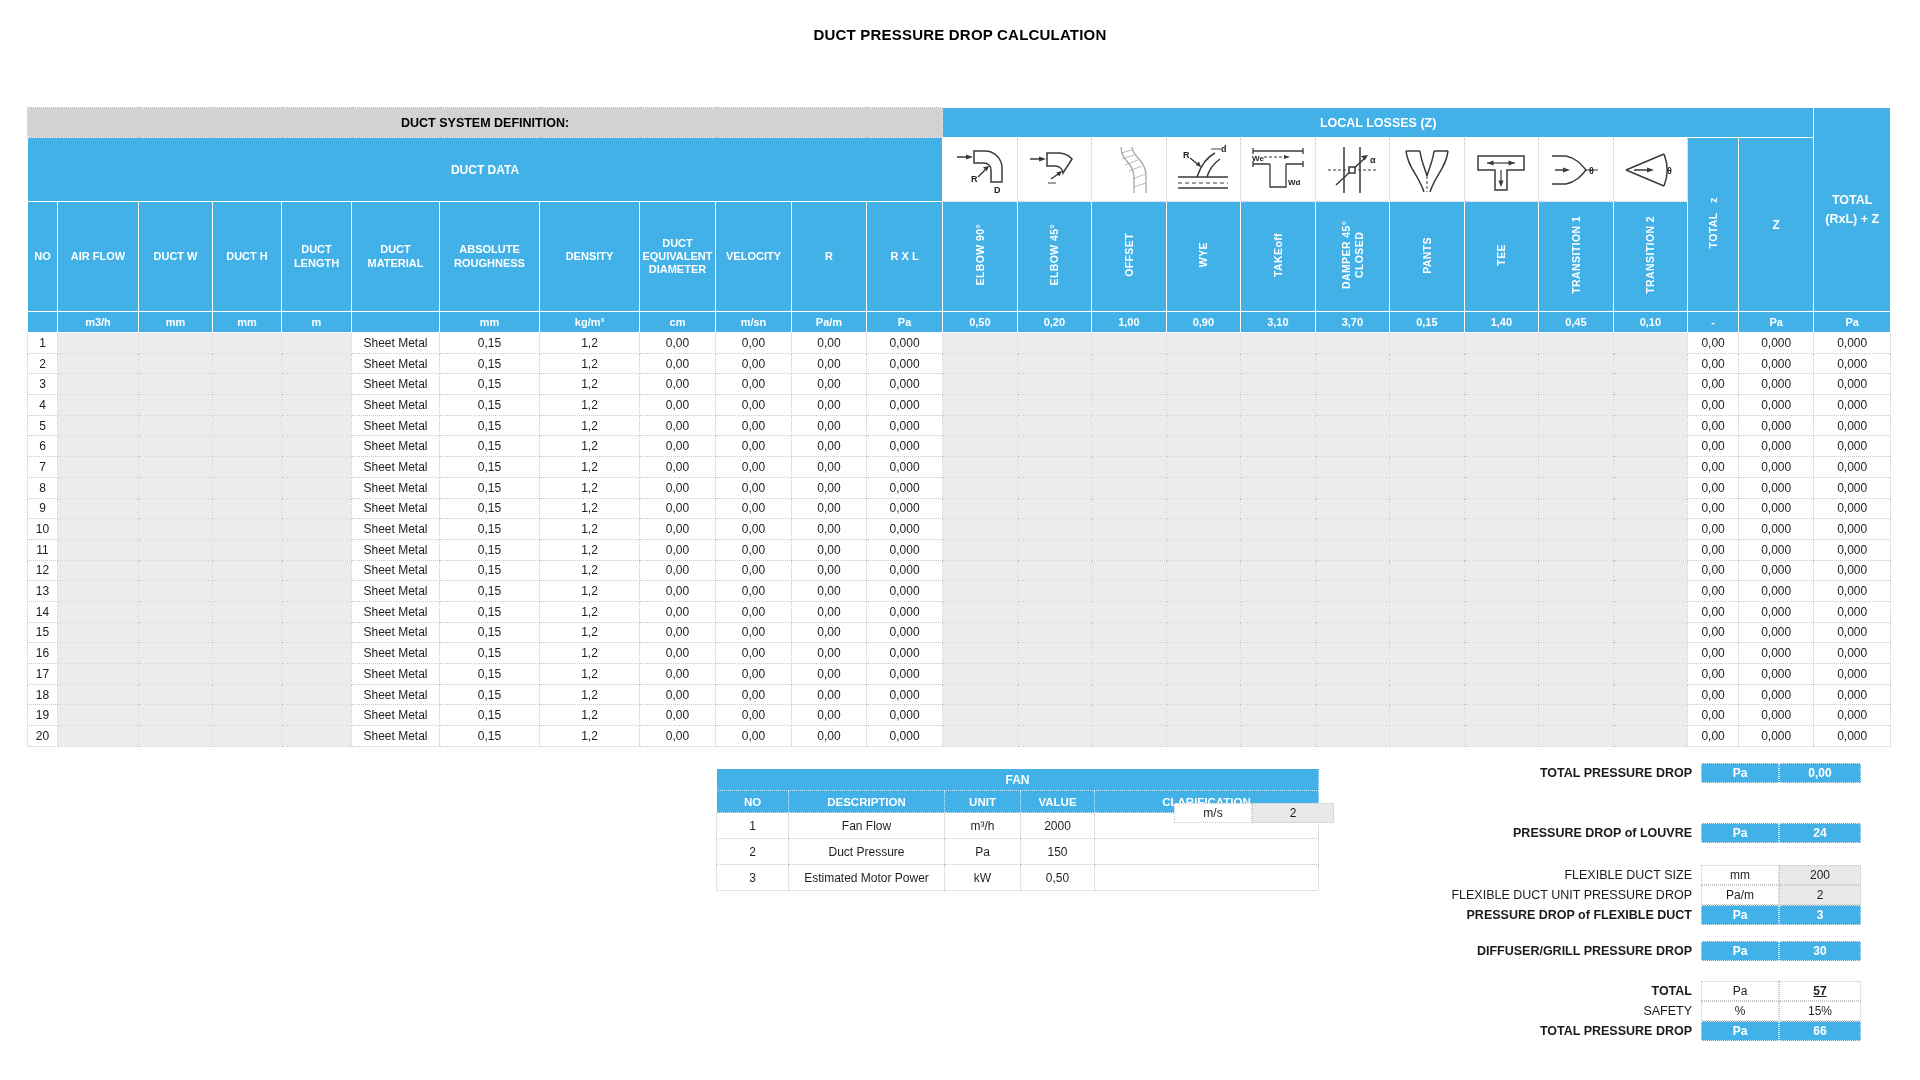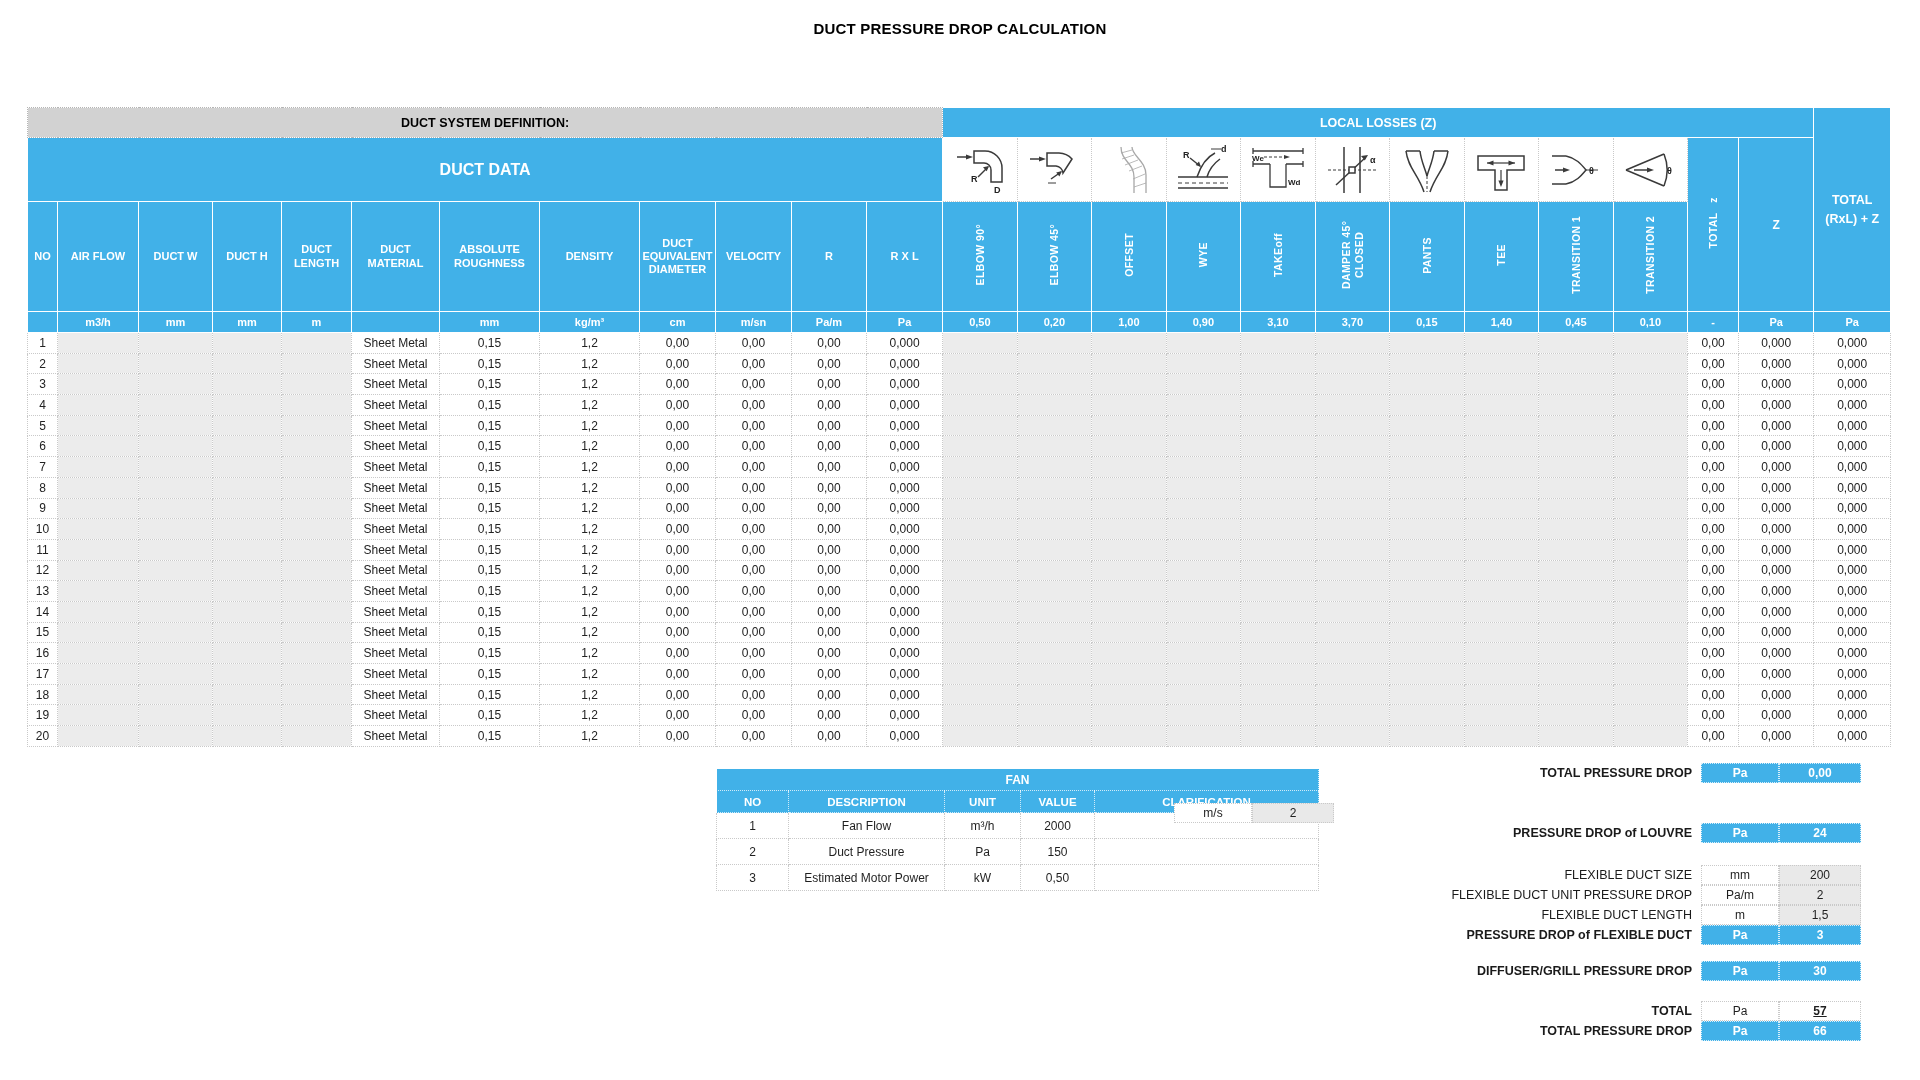--- a/index.html
+++ b/index.html
@@ -1,20 +1,20 @@
 <!DOCTYPE html>
 <html><head>
 <meta charset="utf-8">
 <style>
   * { margin:0; padding:0; box-sizing:border-box; }
   html,body { width:1920px; height:1080px; background:#fff; overflow:hidden;
               font-family:"Liberation Sans", sans-serif; color:#1f1f1f; }
   .page { position:relative; width:1920px; height:1080px; }
 
-  .title { position:absolute; top:20px; left:0; width:1920px; text-align:center;
+  .title { position:absolute; top:26px; left:0; width:1920px; text-align:center;
            font-size:15px; font-weight:bold; letter-spacing:.2px; color:#000; }
 
   
   table { border-collapse:collapse; table-layout:fixed; }
   .main { position:absolute; left:27px; top:107px; width:1863px; }
   .main th, .main td { border:1px dotted #c9c9c9; text-align:center; vertical-align:middle;
                        overflow:hidden; padding:0; }
   .blue  { background:#41B1E8; color:#fff; font-weight:bold; border:1px dotted rgba(255,255,255,.75) !important; }
   .gray-band { background:#D2D2D2; color:#000; font-weight:bold; text-align:left;
                font-size:13px; padding-left:6px; border:1px dotted #b5b5b5 !important;margin-left:40px; }
@@ -89,21 +89,21 @@
     <thead>
       <tr class="band-row" style="height:30px">
         <th colspan="12" class="gray-band">DUCT SYSTEM DEFINITION:</th>
         <th colspan="12" class="blue">LOCAL LOSSES (Z)</th>
         <th rowspan="3" class="blue total-head">
           <div>TOTAL</div>
           <div>(RxL) + Z</div>
         </th>
       </tr>
       <tr style="height:64px">
-        <th colspan="12" class="blue" style="font-size:16px">DUCT DATA</th>
+        <th colspan="12" class="blue" style="font-size:12px">DUCT DATA</th>
         <th class="icon-cell">
           <svg width="56" height="54" viewBox="0 0 56 54" stroke="#3a3a3a" fill="none" stroke-width="1.5">
             <path d="M5 14 H14"></path>
               <path d="M14 11.5 L21 14 L14 16.5 Z" fill="#3a3a3a" stroke="none"></path>
             <path d="M22 8 H33 A17 17 0 0 1 50 25 V39 H39 V27 A7 7 0 0 0 32 20 H22 Z"></path>
             <path d="M26 34 L36 24"></path>
               <path d="M37 23 l-6 1.2 3.7 4.1 Z" fill="#3a3a3a" stroke="none"></path>
             <text x="19" y="39" font-size="9" fill="#222" stroke="none">R</text>
             <text x="42" y="50" font-size="9" font-weight="bold" fill="#222" stroke="none">D</text>
           </svg>
@@ -864,42 +864,42 @@
       <div class="srow">
         <div class="lbl">FLEXIBLE DUCT SIZE</div>
         <div class="unit">mm</div>
         <div class="val inputv">200</div>
       </div>
       <div class="srow">
         <div class="lbl">FLEXIBLE DUCT UNIT PRESSURE DROP</div>
         <div class="unit">Pa/m</div>
         <div class="val inputv">2</div>
       </div>
-      <div class="srow">
-        <div class="lbl">FLEXIBLE DUCT LENGTH</div>
-        <div class="unit">m</div>
-        <div class="val inputv">1,5</div>
-      </div>
       <div class="srow hl">
         <div class="lbl b">PRESSURE DROP of FLEXIBLE DUCT</div>
         <div class="unit">Pa</div>
         <div class="val">3</div>
       </div>
       <div class="sgap" style="height: 16px;"></div>
       <div class="srow hl">
         <div class="lbl b">DIFFUSER/GRILL PRESSURE DROP</div>
         <div class="unit">Pa</div>
         <div class="val">30</div>
       </div>
       <div class="sgap" style="height: 20px;"></div>
       <div class="srow">
         <div class="lbl b">TOTAL</div>
         <div class="unit">Pa</div>
         <div class="val b">57</div>
       </div>
+      <div class="srow">
+        <div class="lbl">SAFETY</div>
+        <div class="unit">%</div>
+        <div class="val">15%</div>
+      </div>
       <div class="srow hl">
         <div class="lbl b">TOTAL PRESSURE DROP</div>
         <div class="unit">Pa</div>
         <div class="val">66</div>
       </div>
     </div>
 
 </div>
 
 </body></html>

